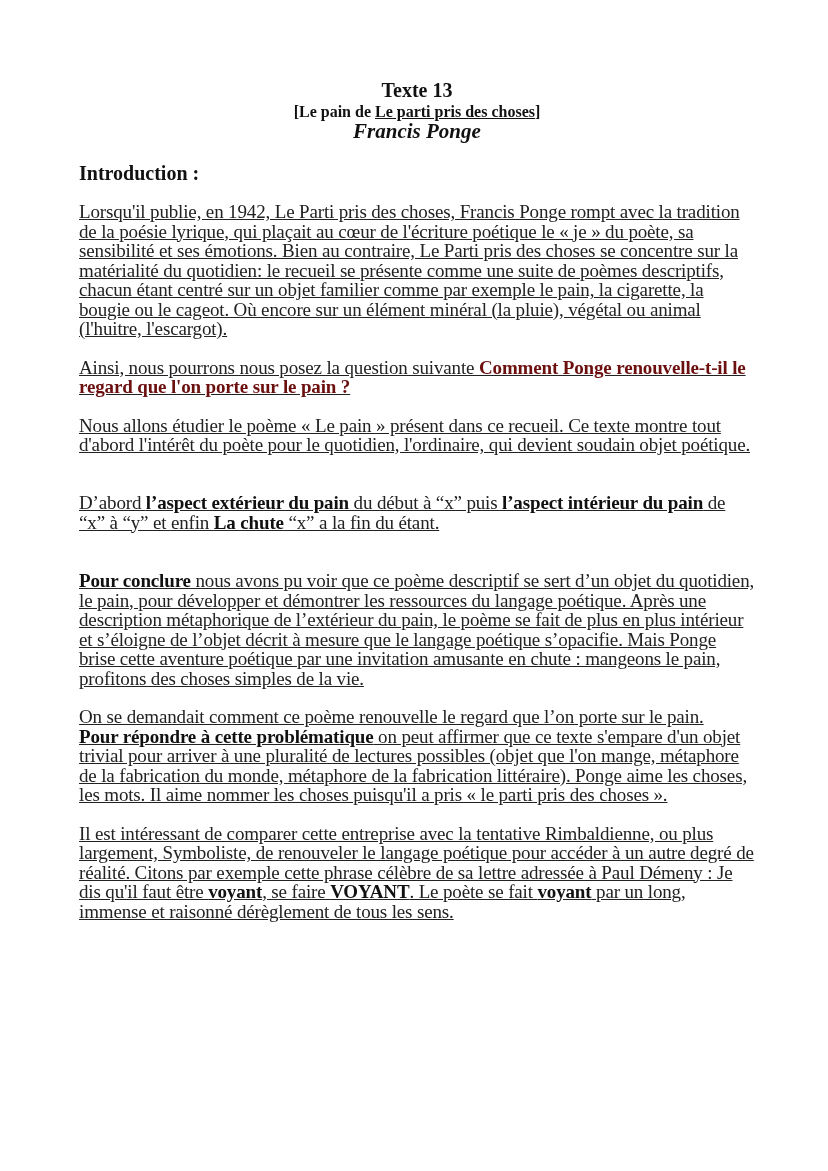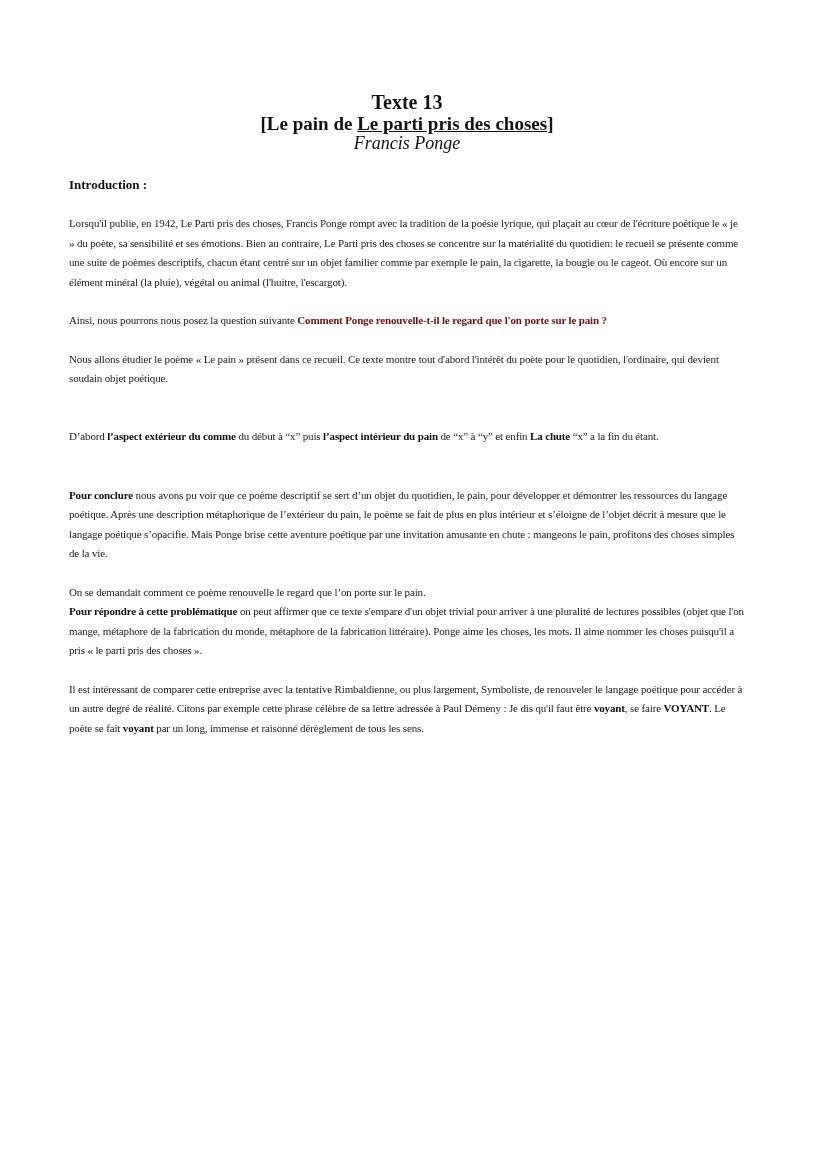--- a/index.html
+++ b/index.html
@@ -10,67 +10,67 @@
     body {
       width: 828px;
       height: 1171px;
       position: relative;
       overflow: hidden;
       font-family: "Liberation Serif", "DejaVu Serif", serif;
       color: #1a1a1a;
     }
     .page {
       position: absolute;
-      left: 69px;
+      left: 79px;
       top: 78px;
       width: 676px;
-      margin-top: 12px;
     }
     .title-block {
       text-align: center;
       margin-bottom: 22px;
     }
     .doc-title {
       font-weight: bold;
       font-size: 20px;
       line-height: 24px;
       margin: 0;
       color: #111;
     }
     .doc-subtitle {
       font-weight: bold;
-      font-size: 19px;
+      font-size: 16px;
       line-height: 20px;
       margin: 0;
       color: #111;
     }
     .doc-subtitle .u {
       text-decoration: underline;
     }
     .doc-author {
-      font-weight: normal;
+      font-weight: bold;
       font-style: italic;
-      font-size: 18px;
+      font-size: 21px;
       line-height: 19px;
       margin: 0;
       color: #111;
     }
     .section-heading {
       font-weight: bold;
-      font-size: 13px;
+      font-size: 20px;
       line-height: 20px;
       margin: 0 0 19px 0;
       color: #111;
     }
     p {
       margin: 0 0 19px 0;
-      font-size: 11px;
+      font-size: 19px;
       line-height: 19.5px;
       color: #222;
       letter-spacing: -0.15px;
+      text-decoration: underline;
     }
     b {
       color: #111;
     }
     .accent {
       color: #6b0f0f;
       font-weight: bold;
     }
     .gap-large {
       height: 20px;
@@ -89,21 +89,21 @@
 
   <section>
     <h2 class="section-heading">Introduction :</h2>
 
     <p>Lorsqu'il publie, en 1942, Le Parti pris des choses, Francis Ponge rompt avec la tradition de la poésie lyrique, qui plaçait au cœur de l'écriture poétique le « je » du poète, sa sensibilité et ses émotions. Bien au contraire, Le Parti pris des choses se concentre sur la matérialité du quotidien: le recueil se présente comme une suite de poèmes descriptifs, chacun étant centré sur un objet familier comme par exemple le pain, la cigarette, la bougie ou le cageot. Où encore sur un élément minéral (la pluie), végétal ou animal (l'huitre, l'escargot).</p>
 
     <p><span>Ainsi, nous pourrons nous posez la question suivante </span><span class="accent">Comment Ponge renouvelle-t-il le regard que l'on porte sur le pain ?</span></p>
 
     <p>Nous allons étudier le poème « Le pain » présent dans ce recueil. Ce texte montre tout d'abord l'intérêt du poète pour le quotidien, l'ordinaire, qui devient soudain objet poétique.</p>
 
-    <p><br><span>D’abord </span><b>l’aspect extérieur du comme</b><span> du début à “x” puis </span><b>l’aspect intérieur du pain</b><span> de “x” à “y” et enfin </span><b>La chute</b><span> “x” a la fin du étant.</span></p>
+    <p><br><span>D’abord </span><b>l’aspect extérieur du pain</b><span> du début à “x” puis </span><b>l’aspect intérieur du pain</b><span> de “x” à “y” et enfin </span><b>La chute</b><span> “x” a la fin du étant.</span></p>
   </section>
 
   <div class="gap-large"></div>
 
   <section>
 
     <p><b>Pour conclure</b><span> nous avons pu voir que ce poème descriptif se sert d’un objet du quotidien, le pain, pour développer et démontrer les ressources du langage poétique. Après une description métaphorique de l’extérieur du pain, le poème se fait de plus en plus intérieur et s’éloigne de l’objet décrit à mesure que le langage poétique s’opacifie. Mais Ponge brise cette aventure poétique par une invitation amusante en chute : mangeons le pain, profitons des choses simples de la vie.</span></p>
 
     <p><span>On se demandait comment ce poème renouvelle le regard que l’on porte sur le pain.</span><br><b>Pour répondre à cette problématique</b><span> on peut affirmer que ce texte s'empare d'un objet trivial pour arriver à une pluralité de lectures possibles (objet que l'on mange, métaphore de la fabrication du monde, métaphore de la fabrication littéraire). Ponge aime les choses, les mots. Il aime nommer les choses puisqu'il a pris « le parti pris des choses ».</span></p>
 

